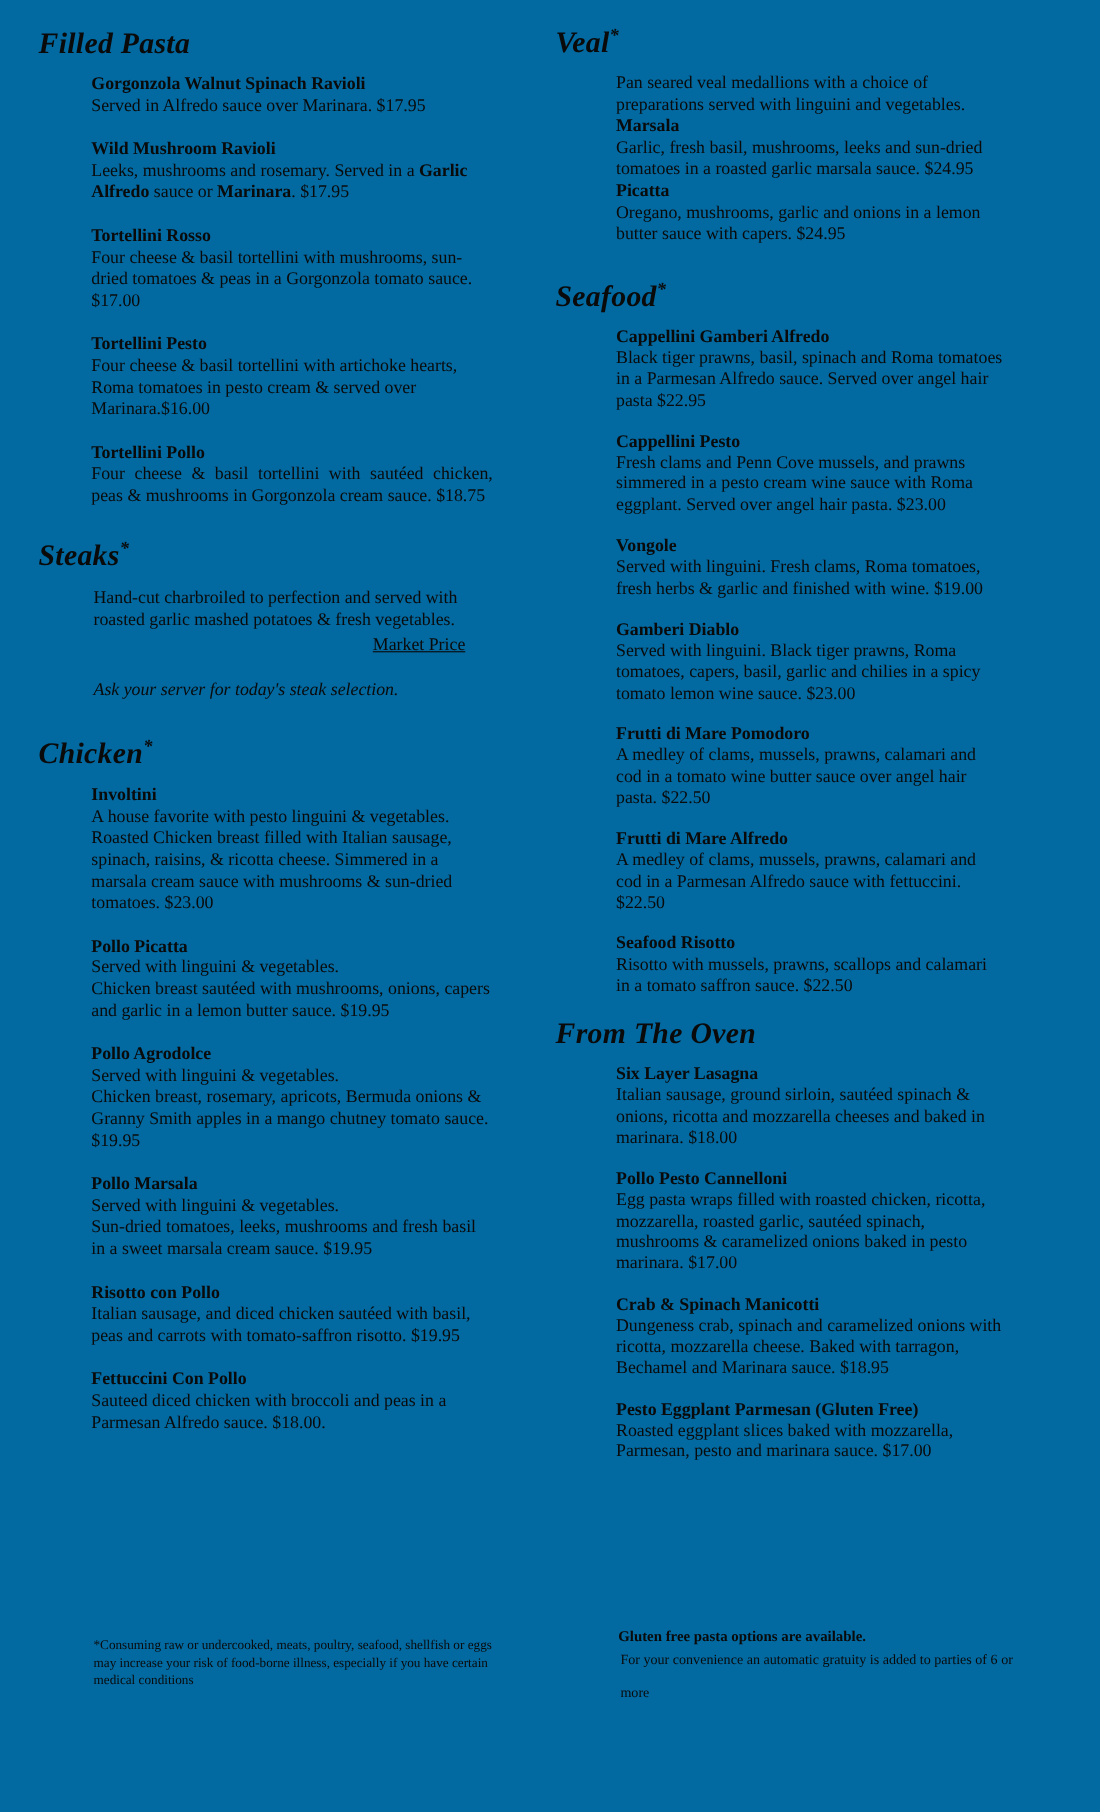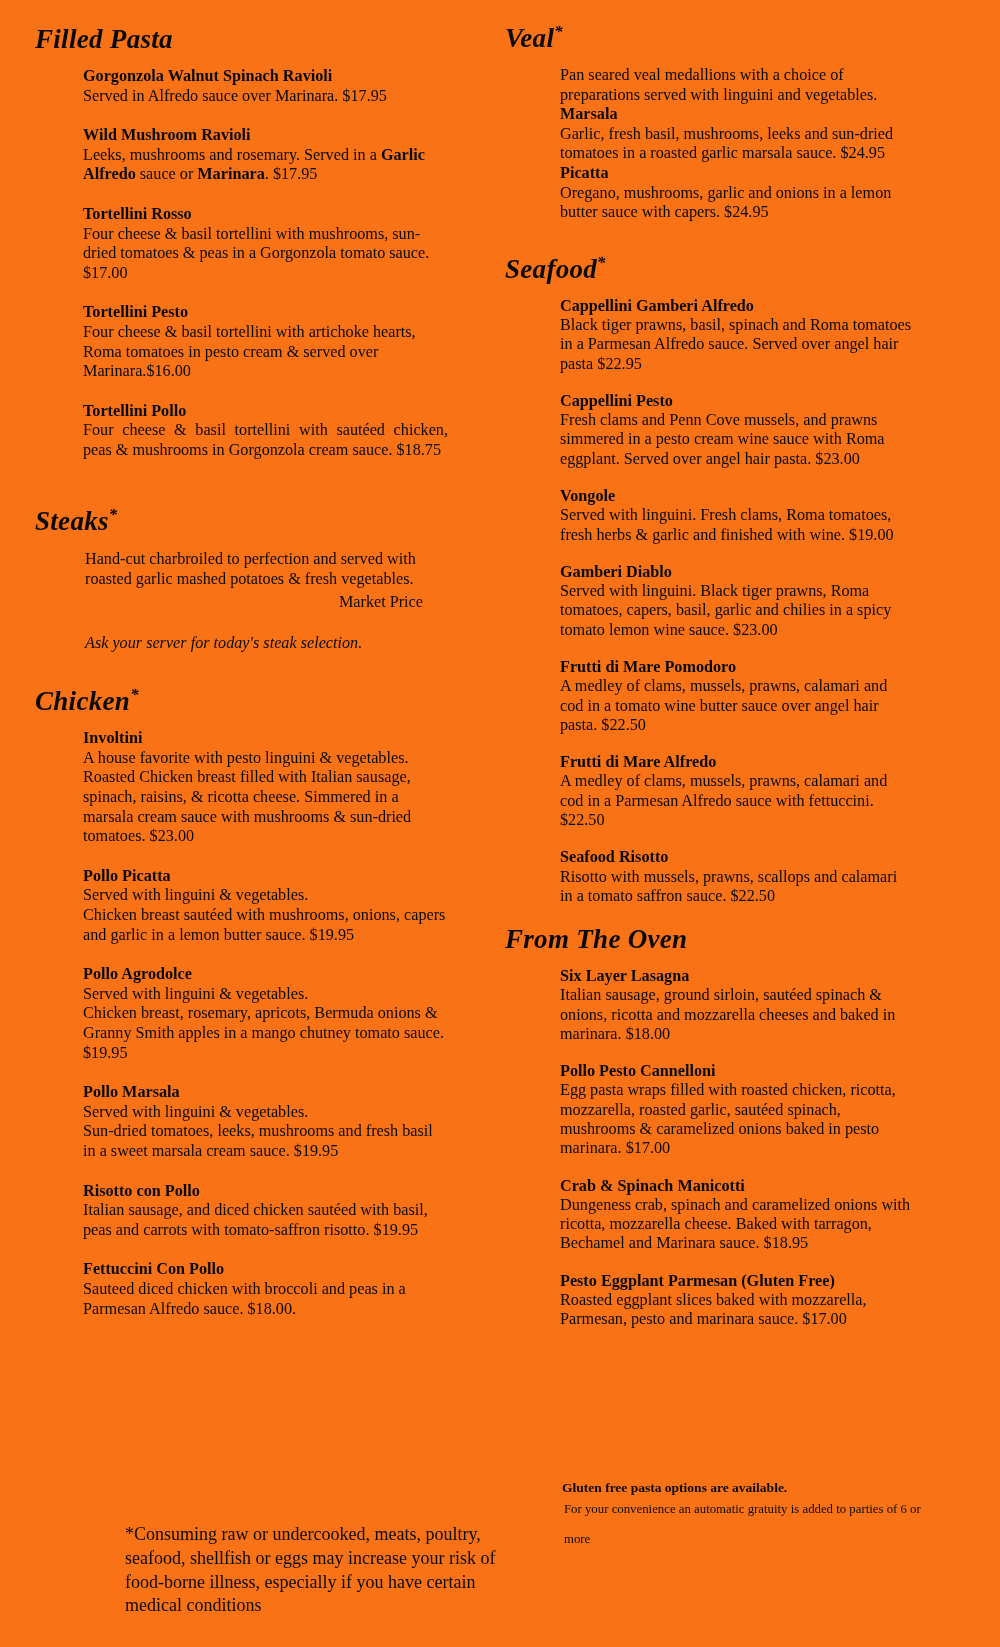--- a/index.html
+++ b/index.html
@@ -2,64 +2,64 @@
 <html><head>
 <meta charset="utf-8">
 <style>
   * { box-sizing: border-box; }
   html, body { margin: 0; padding: 0; background: #ffffff; }
   body { font-family: "Liberation Serif", serif; color: #0a0a0a; }
   .page {
     position: relative;
     width: 1000px;
     height: 1647px;
-    background: #f97316;
+    background: #0369a1;
     overflow: hidden;
   }
   .cols { display: flex; padding: 22px 0 0 35px; }
   .col-left  { width: 442px; }
   .col-right { width: 470px; margin-left: 28px; }
 
   h2.section-title {
     font-size: 27px;
     font-style: italic;
     font-weight: 700;
     margin: 0 0 12px 0;
     letter-spacing: 0.3px;
   }
   sup.star { font-size: 0.62em; font-style: italic; vertical-align: super; }
 
   .section-filled-pasta { margin-top: 2px; }
-  .section-steaks  { margin-top: 44px; }
+  .section-steaks  { margin-top: 28px; }
   .section-chicken { margin-top: 32px; }
   .section-veal    { margin-top: 0; }
   .section-seafood { margin-top: 30px; }
   .section-oven    { margin-top: 12px; }
 
   .item {
     margin: 0 0 20px 48px;
     max-width: 365px;
     font-size: 16.2px;
     line-height: 1.21;
   }
   .col-right .item { margin-left: 55px; max-width: 352px; margin-bottom: 18px; line-height: 1.19; }
   .item-name { font-weight: 700; }
   .b { font-weight: 700; }
   .justify { text-align: justify; }
   .price { white-space: nowrap; }
 
   .steaks-body { margin: 0 0 0 50px; max-width: 338px; font-size: 16.2px; line-height: 1.25; }
-  .market-price { text-align: right; margin-top: 3px; }
+  .market-price { text-align: right; margin-top: 3px; text-decoration: underline; }
   .steak-note { font-style: italic; margin: 22px 0 0 50px; font-size: 16.2px; }
 
   .veal-body { margin: 0 0 0 55px; max-width: 352px; font-size: 16.2px; line-height: 1.21; }
 
   .footnote-left {
-    position: absolute; left: 85px; top: 1523px; width: 372px;
-    font-size: 18px; line-height: 1.32; margin-left: 40px;
+    position: absolute; left: 85px; top: 1488px; width: 372px;
+    font-size: 12px; line-height: 1.32;
   }
   .gluten-note {
     position: absolute; left: 562px; top: 1480px;
     font-weight: 700; font-size: 13.5px;
   }
   .gratuity-note {
     position: absolute; left: 564px; top: 1494px; width: 370px;
     font-size: 12.8px; line-height: 2.35;
   }
 </style>

